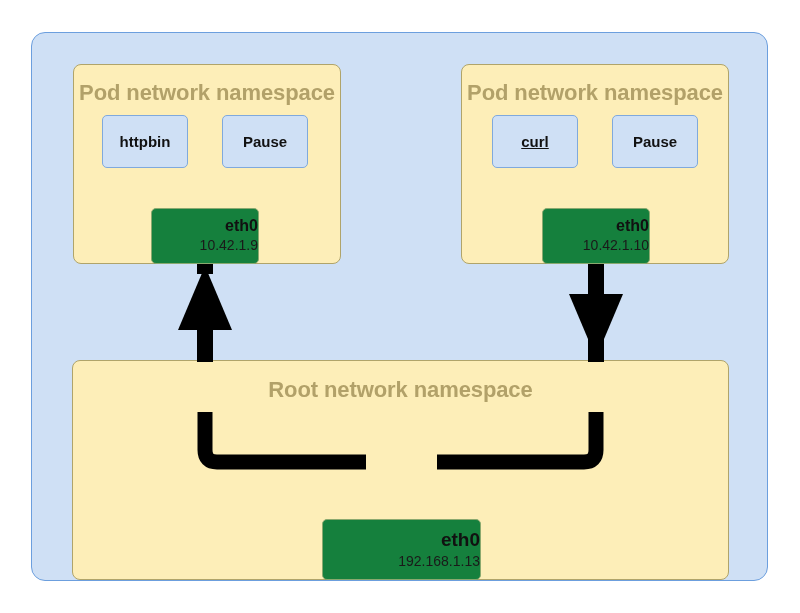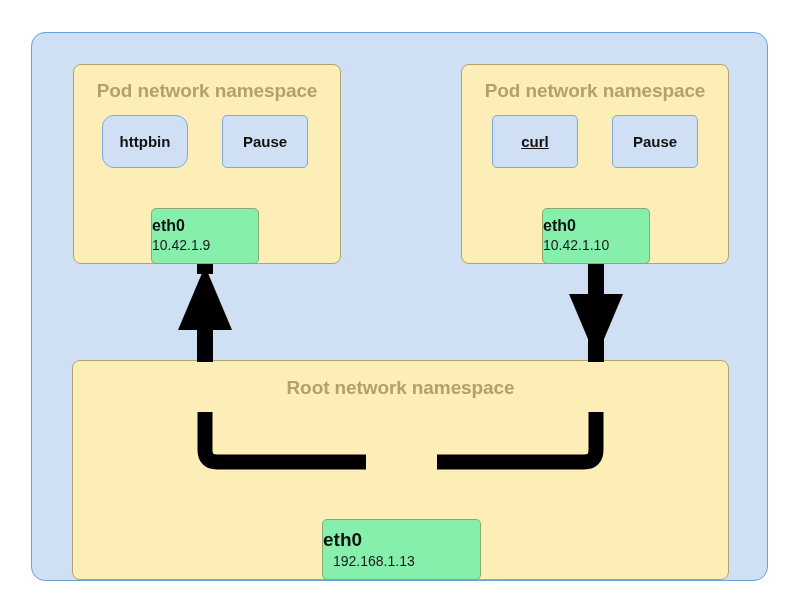--- a/index.html
+++ b/index.html
@@ -41,21 +41,21 @@
     border-radius: 8px;
     box-sizing: border-box;
   }
   .ns-title {
     position: absolute;
     left: 0;
     width: 100%;
     text-align: center;
     color: #b2a169;
     font-weight: bold;
-    font-size: 19px;
+    font-size: 22px;
     letter-spacing: -0.1px;
     white-space: nowrap;
   }
   .ns-pod-left  { left: 73px;  top: 64px;  width: 268px; height: 200px; }
   .ns-pod-right { left: 461px; top: 64px;  width: 268px; height: 200px; }
   .ns-root      { left: 72px;  top: 360px; width: 657px; height: 220px; }
 
   .ns-pod-left  .ns-title { top: 15px; }
   .ns-pod-right .ns-title { top: 15px; }
   .ns-root      .ns-title { top: 16px; }
@@ -71,27 +71,27 @@
     align-items: center;
     justify-content: center;
     font-size: 15px;
     font-weight: bold;
     color: #111111;
   }
 
   
   .iface-box {
     position: absolute;
-    background: #86efac;
+    background: #15803d;
     border: 1.6px solid #8aa96f;
     border-radius: 5px;
     box-sizing: border-box;
     display: flex;
     flex-direction: column;
-    align-items: flex-start;
+    align-items: flex-end;
     justify-content: center;
     z-index: 6;
   }
   .iface-name {
     font-size: 16px;
     font-weight: bold;
     color: #111111;
     line-height: 1.15;
   }
   .iface-ip {
@@ -137,21 +137,21 @@
     </g>
 
     <path d="M 205 412 L 205 450 Q 205 462 217 462 L 366 462" stroke="#000000" stroke-width="15" fill="none" stroke-linecap="butt" stroke-linejoin="round"></path>
 
     <path d="M 596 412 L 596 450 Q 596 462 584 462 L 437 462" stroke="#000000" stroke-width="15" fill="none" stroke-linecap="butt" stroke-linejoin="round"></path>
   </svg>
 
   <div class="ns-box ns-pod-left">
     <div class="ns-title">Pod network namespace</div>
   </div>
-  <div class="proc-box" style="left:102px; top:115px; width:86px; height:53px;border-radius:12px;">
+  <div class="proc-box" style="left:102px; top:115px; width:86px; height:53px;">
     <span>httpbin</span>
   </div>
   <div class="proc-box" style="left:222px; top:115px; width:86px; height:53px;">
     <span>Pause</span>
   </div>
   <div class="iface-box" style="left:151px; top:208px; width:108px; height:56px;">
     <span class="iface-name">eth0</span>
     <span class="iface-ip">10.42.1.9</span>
   </div>
 

